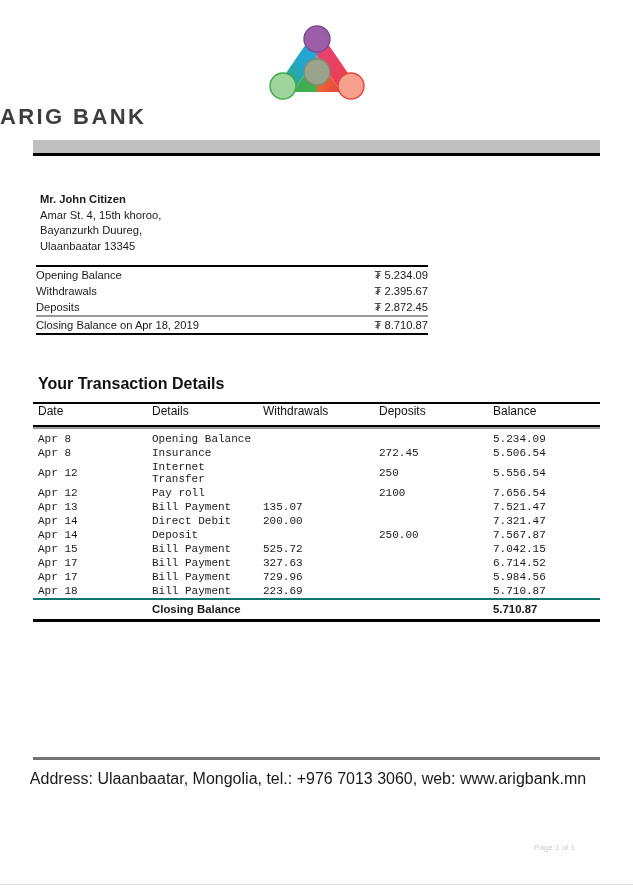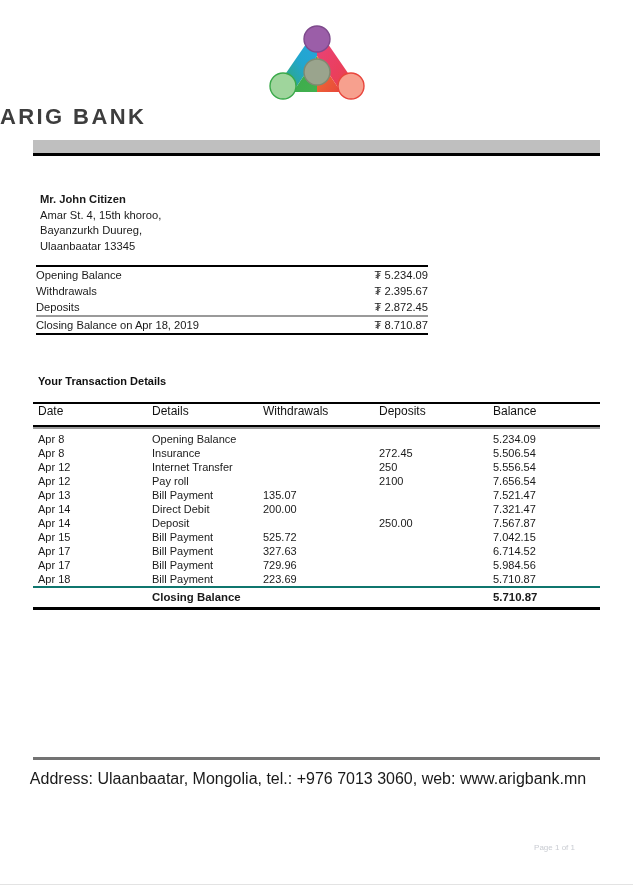--- a/index.html
+++ b/index.html
@@ -102,21 +102,21 @@
   }
   .sum-bot {
     border-bottom: 2.5px solid #000000;
   }
 
   
   .tx-title {
     position: absolute;
     left: 38px;
     top: 375px;
-    font-size: 11px;
+    font-size: 16px;
     font-weight: 700;
     color: #111;
   }
 
   .tx-wrap {
     position: absolute;
     left: 33px;
     top: 402px;
     width: 567px;
   }
@@ -134,20 +134,21 @@
   }
   .tx-table thead tr {
     border-top: 2.5px solid #000000;
   }
   .tx-table tbody tr.firstrow td {
     padding-top: 4px;
   }
   .tx-table tbody td {
     padding: 1px 0;
     color: #1a1a1a;
+    font-family: Liberation Mono, monospace;
   }
   .tx-head-rule td {
     padding: 0;
     height: 2px;
     background: #9a9a9a;
   }
   .c-date   { width: 114px; padding-left: 5px !important; }
   .c-det    { width: 111px; }
   .c-wd     { width: 116px; }
   .c-dep    { width: 114px; }

